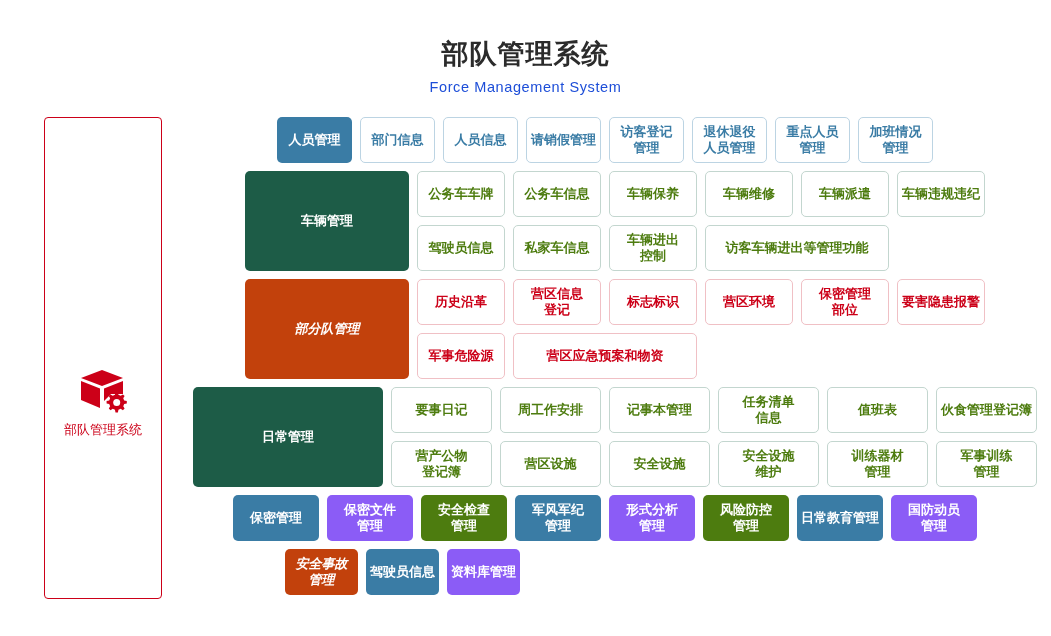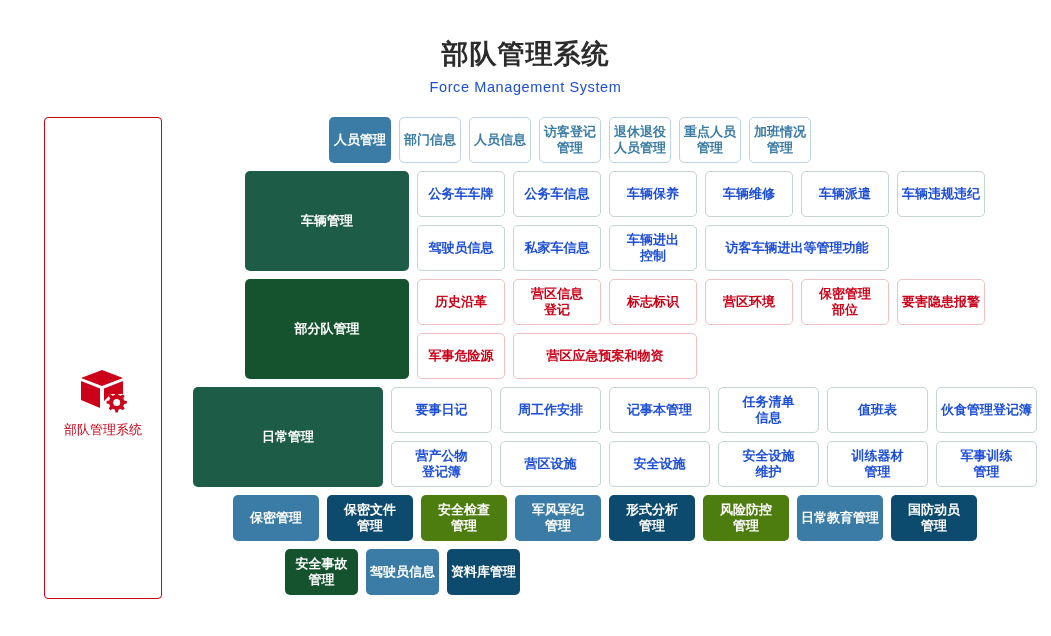--- a/index.html
+++ b/index.html
@@ -112,37 +112,37 @@
   }
 
   
   .cat {
     color: #ffffff;
     font-weight: bold;
     font-size: 13px;
   }
   .cat.blue  { background: #3a7ca5; }
   .cat.green { background: #1d5c47; }
-  .cat.red   { background: #14532d; }
+  .cat.red   { background: #c2410c; font-style: italic; }
 
   .cat.span2 { grid-row: span 2; height: auto; min-height: 100px; margin-left: 20px; }
 
   
   .item {
     background: #ffffff;
     border: 1.3px solid #c9dbe8;
   }
   .item.blue  { color: #3a7ca5; border-color: #bcd4e3; }
-  .item.green { color: #1d4ed8; border-color: #c3d6cf; }
+  .item.green { color: #4d7c0f; border-color: #c3d6cf; }
   .item.red   { color: #cc0018; border-color: #f0c0c5; }
 
   
   .filled { color: #ffffff; border: none; }
   .filled.blue  { background: #3a7ca5; }
-  .filled.green { background: #0c4a6e; }
+  .filled.green { background: #8b5cf6; }
   .filled.red   { background: #4d7c0f; }
 
   .span2 { grid-column: span 2; }
 </style>
 </head>
 <body>
 
 <div class="page">
 
   <div class="header">
@@ -169,20 +169,21 @@
         </svg>
         <div class="sidebar-label">部队管理系统</div>
       </div>
     </div>
 
     <div class="grid">
         <div class="row">
           <div class="cell cat blue">人员管理</div>
           <div class="cell item blue">部门信息</div>
           <div class="cell item blue">人员信息</div>
+          <div class="cell item blue">请销假管理</div>
           <div class="cell item blue">访客登记
 管理</div>
           <div class="cell item blue">退休退役
 人员管理</div>
           <div class="cell item blue">重点人员
 管理</div>
           <div class="cell item blue">加班情况
 管理</div>
         </div>
         <div class="row">

